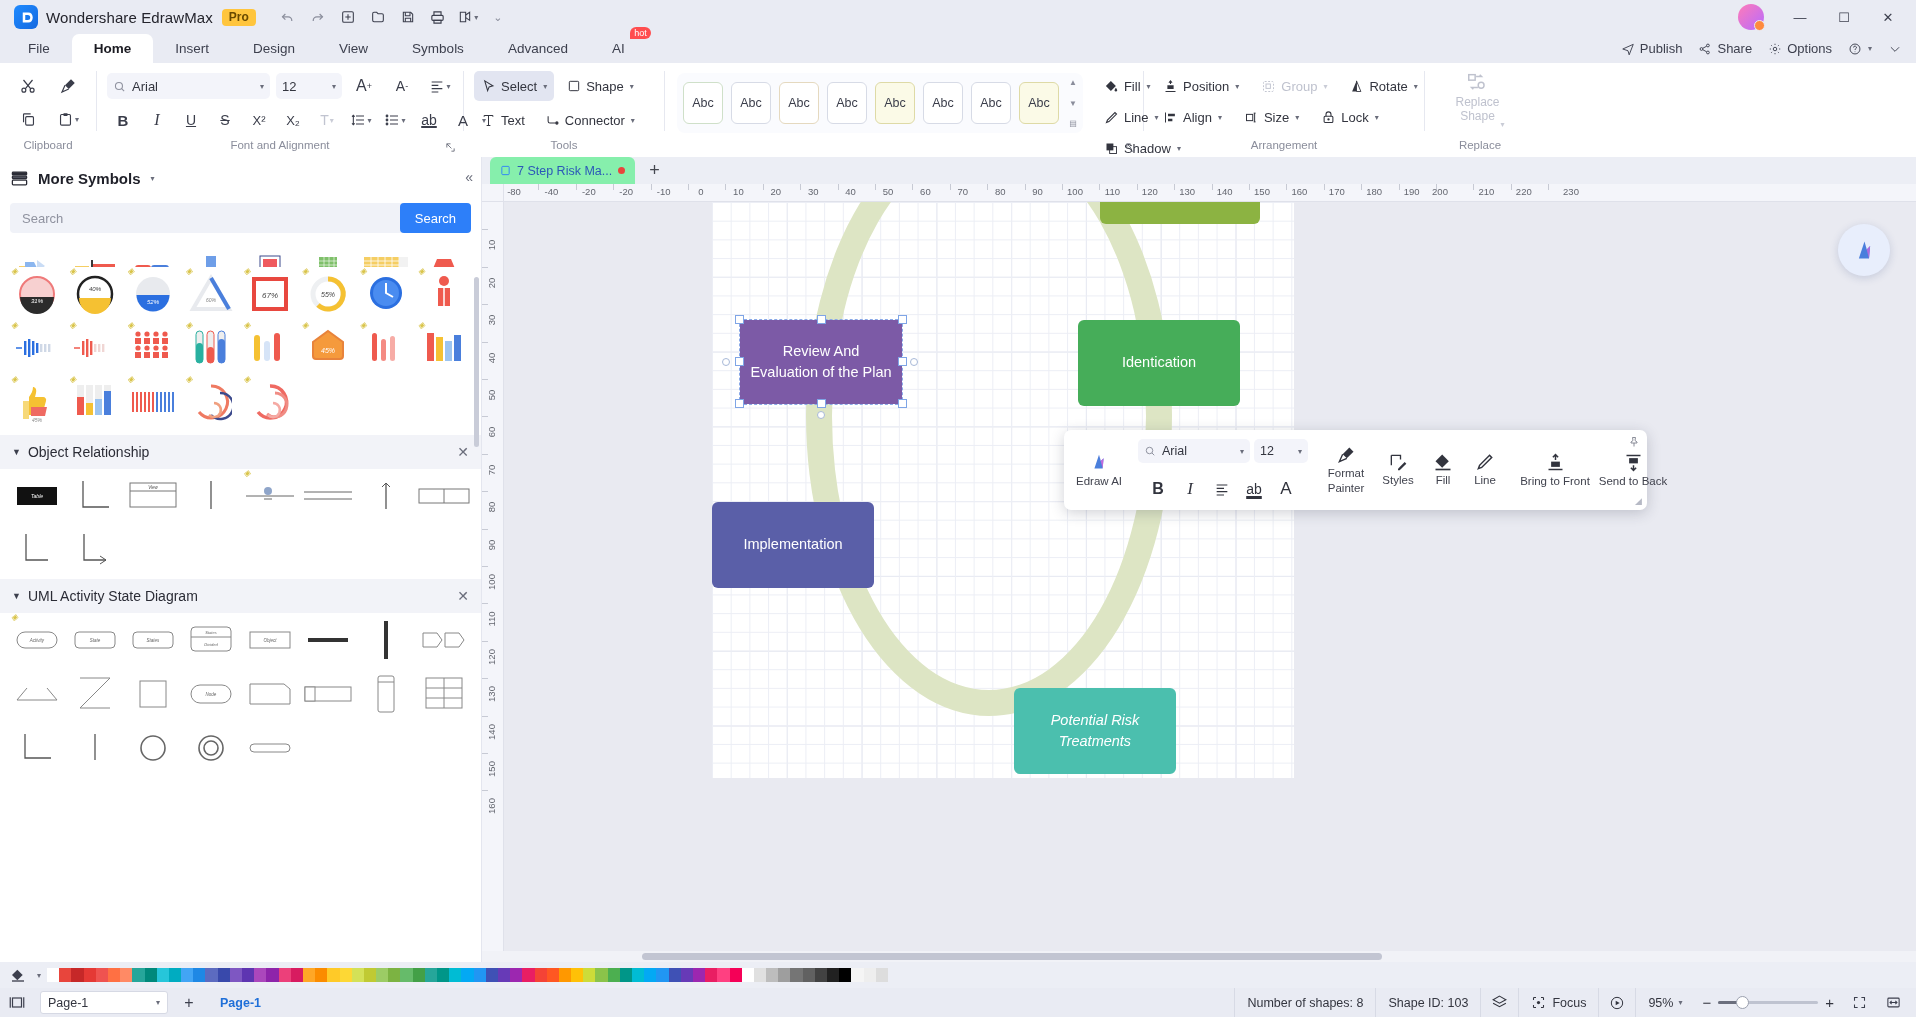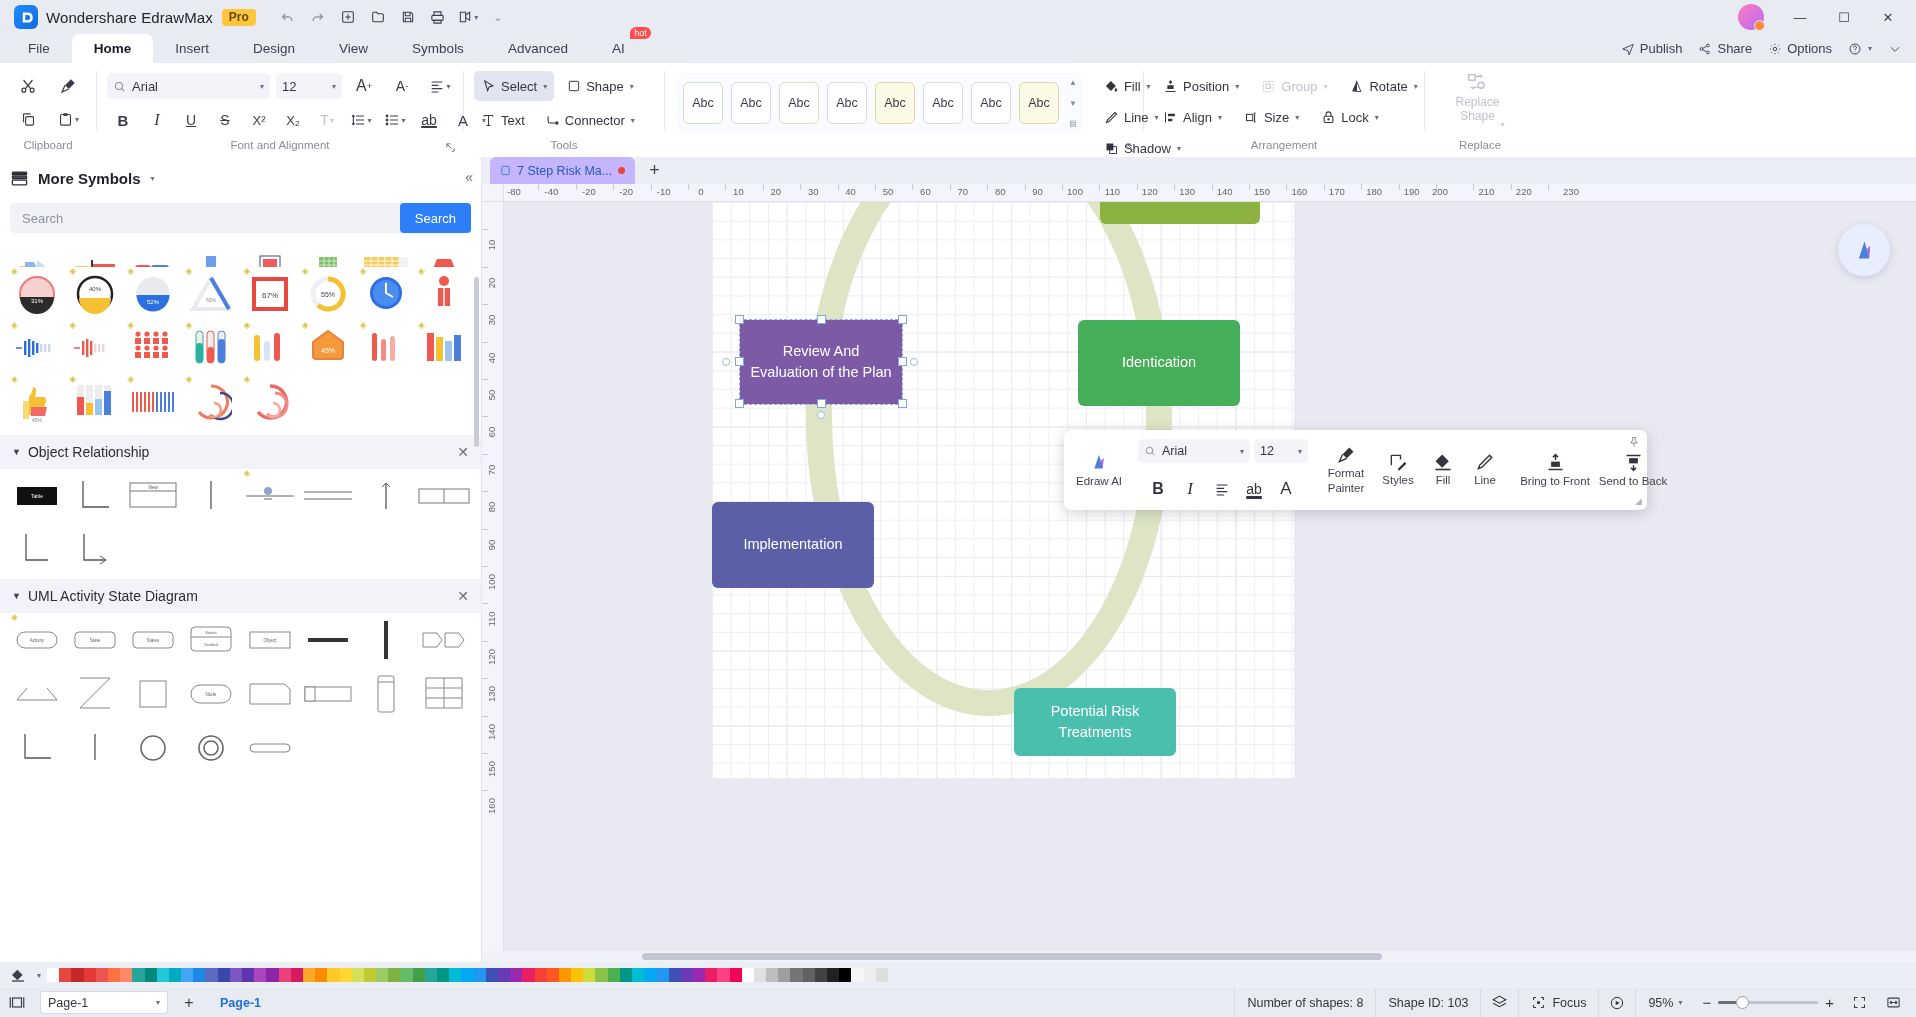--- a/index.html
+++ b/index.html
@@ -104,32 +104,32 @@
      background:#2d7ff9; color:#fff; font-size:13px; border-radius:4px;
      display:flex; align-items:center; }
   .lp-scroll { flex:1; overflow:hidden; position:relative; margin-top:8px; }
   .sec-head { display:flex; align-items:center; height:34px; padding:0 12px;
      font-size:14px; color:#2b2c36; }
   .sec-head.gray { background:#f2f3f8; }
   .sec-head .x { margin-left:auto; color:#6a6d7b; font-size:14px; }
   .tri { font-size:9px; margin-right:7px; color:#3c3f4d; }
   .lib-title { font-size:14.5px; color:#23242c; padding:0 0 2px 18px; display:flex;
      align-items:center; gap:7px; }
-  .grid { display:grid; grid-template-columns:repeat(8,1fr); padding:2px 8px; }
+  .grid { display:grid; grid-template-columns:repeat(8,1fr); padding:2px 8px;font-style:italic; }
   .cell { height:50px; display:flex; align-items:center; justify-content:center; position:relative; }
   .cell.sel:before { content:"◈"; position:absolute; left:3px; top:-3px; color:#d9c44a; font-size:9px; }
   .lp-vscroll { position:absolute; right:2px; top:36px; width:5px; height:170px;
      background:#c9ccd8; border-radius:3px; }
 
   
   .canvasarea { flex:1; display:flex; flex-direction:column; min-width:0; position:relative;
      background:#fff; }
   .doctabs { height:27px; background:#eceef5; display:flex; align-items:center;
      padding-left:8px; gap:6px; flex:none; }
-  .doctab { background:#c4b5fd; height:27px; display:flex; align-items:center; gap:6px;
+  .doctab { background:#86efac; height:27px; display:flex; align-items:center; gap:6px;
      padding:0 10px; border-radius:6px 6px 0 0; font-size:12.5px; color:#2b58b8; }
   .doctab .dot { width:7px; height:7px; border-radius:50%; background:#e8453c; }
   .doctab .ic { color:#2d7ff9; font-size:11px; }
   .plus-tab { color:#44474f; font-size:18px; padding:0 8px; }
 
   .rulerrow { display:flex; flex:none; }
   .corner { width:22px; height:18px; background:#f4f5fa; border-right:1px solid #dfe1ea;
       border-bottom:1px solid #dfe1ea; flex:none; }
   .hruler { height:18px; background:#f4f5fa; flex:1; position:relative; overflow:hidden;
       border-bottom:1px solid #dfe1ea; }
@@ -1294,21 +1294,21 @@
             <div class="shape" style="left:366px;top:118px;width:162px;height:86px;background:#46ad59;">
               <span>Identication</span>
             </div>
 
             <div class="shape" style="left:0px;top:300px;width:162px;height:86px;background:#5a5fa8;">
               <span>Implementation</span>
             </div>
 
 
 
-            <div class="shape" style="left:302px;top:486px;width:162px;height:68px;background:#4bbfae;">
+            <div class="shape" style="left:302px;top:486px;width:162px;height:86px;background:#4bbfae;font-style:italic;">
               <span>Potential Risk Treatments</span>
             </div>
 
             <div class="shape" style="left:28px;top:118px;width:162px;height:84px;background:#7c5aa6;border-radius:2px;">
               <span>Review And Evaluation of the Plan</span>
             </div>
             <div class="selbox" style="left:27px;top:117px;width:164px;height:86px;"></div>
             <div class="hnd" style="left:23px;top:113px"></div>
             <div class="hnd" style="left:105px;top:113px"></div>
             <div class="hnd" style="left:186px;top:113px"></div>

